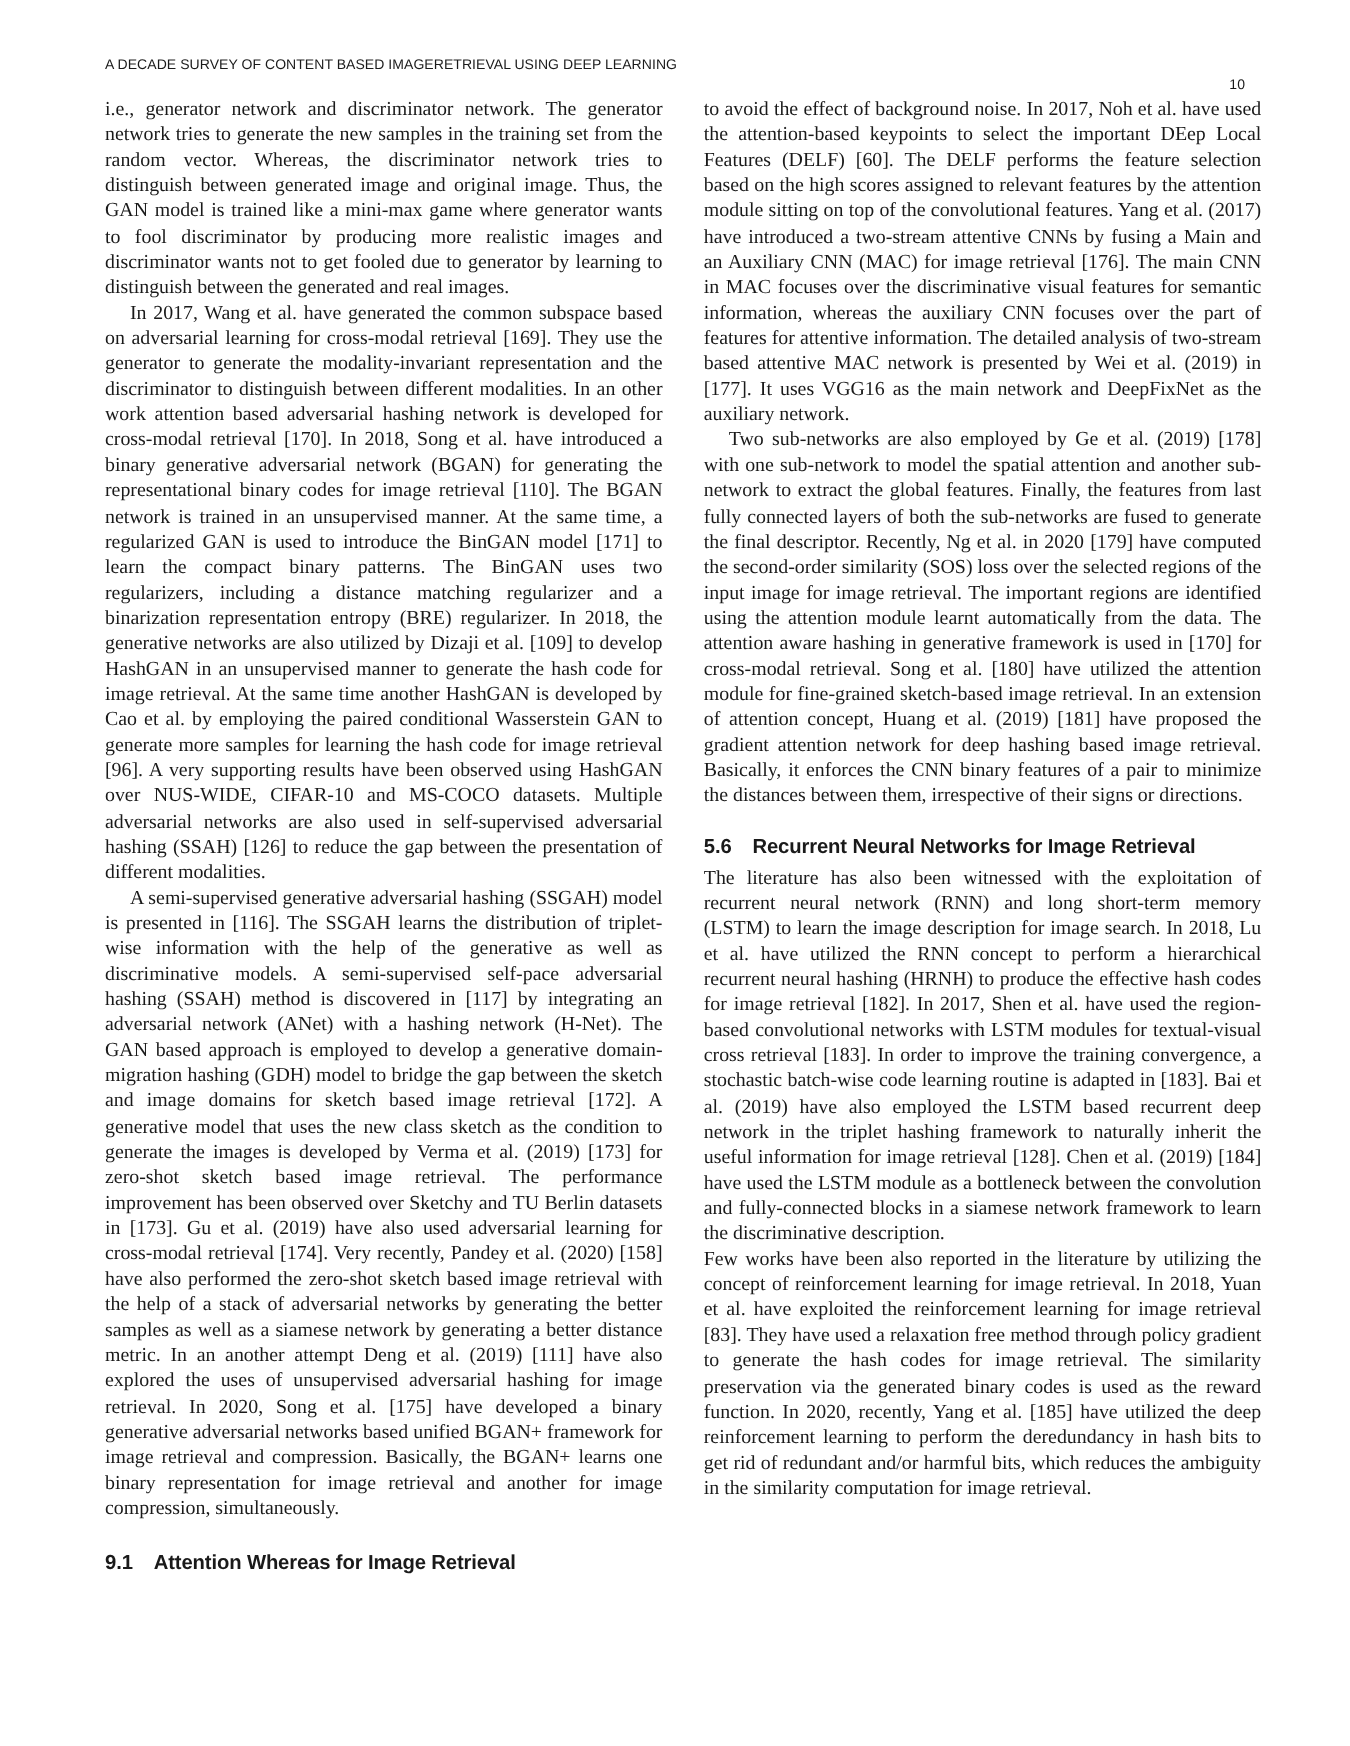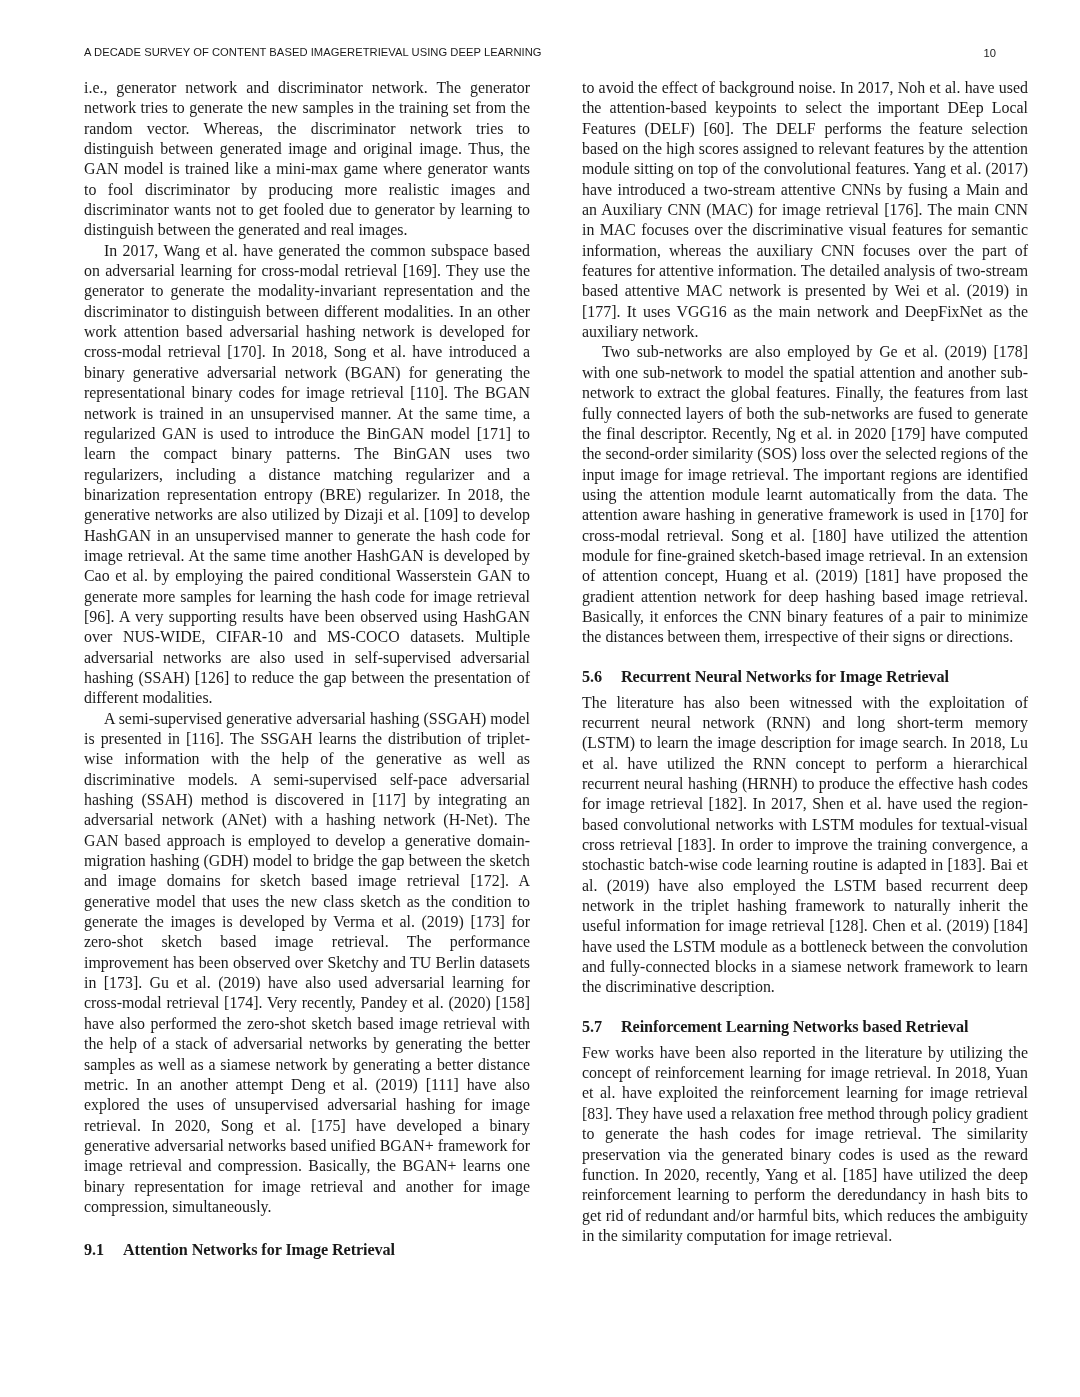--- a/index.html
+++ b/index.html
@@ -3,32 +3,32 @@
 <meta charset="utf-8">
 <style>
   html, body { margin: 0; padding: 0; background: #ffffff; }
   body { width: 1080px; height: 1397px; position: relative; overflow: hidden; color: #1a1a1a; }
   .running-head {
     position: absolute; left: 84px; top: 46px; width: 912px; height: 16px;
     font-family: "Liberation Sans", sans-serif; font-size: 11.2px; letter-spacing: 0.05px;
     color: #1a1a1a;
   }
   .running-head .title { position: absolute; left: 0; top: 0; }
-  .running-head .pageno { position: absolute; right: 0; top: 1px; }
+  .running-head .pageno { position: absolute; right: 0; top: 16px; }
   .col {
     position: absolute; top: 78px; width: 446px;
     font-family: "Liberation Serif", serif; font-size: 15.9px; line-height: 20.35px;
     text-align: justify; hyphens: manual;
   }
   .col.left { left: 84px; }
-  .col.right { left: 582px; }
+  .col.right { left: 563px; }
   .col p { margin: 0; font-family: Liberation Serif, serif; }
   .col p.indent { text-indent: 20px; }
   .section-heading {
-    font-family: Liberation Serif, serif; font-weight: bold; font-size: 16.2px;
+    font-family: Liberation Sans, sans-serif; font-weight: bold; font-size: 16.2px;
     line-height: 20px; margin: 0; text-align: left; letter-spacing: -0.1px;
   }
   .section-heading .num { display: inline-block; width: 39px; }
   .h55 { margin-top: 23px; margin-bottom: 6px; }
   .h56 { margin-top: 19px; margin-bottom: 6px; }
   .h57 { margin-top: 19px; margin-bottom: 6px; }
 </style>
 </head>
 <body>
 
@@ -36,30 +36,27 @@
   <span class="title">A DECADE SURVEY OF CONTENT BASED IMAGERETRIEVAL USING DEEP LEARNING</span>
   <span class="pageno">10</span>
 </div>
 
 <div class="col left">
   <p>i.e., generator network and discriminator network. The generator network tries to generate the new samples in the training set from the random vector. Whereas, the discriminator network tries to distinguish between generated image and original image. Thus, the GAN model is trained like a mini-max game where generator wants to fool discriminator by producing more realistic images and discriminator wants not to get fooled due to generator by learning to distinguish between the generated and real images.</p>
   <p class="indent">In 2017, Wang et al. have generated the common subspace based on adversarial learning for cross-modal retrieval [169]. They use the generator to generate the modality-invariant representation and the discriminator to distinguish between different modalities. In an other work attention based adversarial hashing network is developed for cross-modal retrieval [170]. In 2018, Song et al. have introduced a binary generative adversarial network (BGAN) for generating the representational binary codes for image retrieval [110]. The BGAN network is trained in an unsupervised manner. At the same time, a regularized GAN is used to introduce the BinGAN model [171] to learn the compact binary patterns. The BinGAN uses two regularizers, including a distance matching regularizer and a binarization representation entropy (BRE) regu­larizer. In 2018, the generative networks are also utilized by Dizaji et al. [109] to develop HashGAN in an unsupervised manner to generate the hash code for image retrieval. At the same time another HashGAN is developed by Cao et al. by employing the paired conditional Wasserstein GAN to generate more samples for learning the hash code for image retrieval [96]. A very supporting results have been observed using HashGAN over NUS-WIDE, CIFAR-10 and MS-COCO datasets. Multiple adversarial networks are also used in self-supervised adversarial hashing (SSAH) [126] to reduce the gap between the presentation of different modalities.</p>
   <p class="indent">A semi-supervised generative adversarial hashing (SSGAH) model is presented in [116]. The SSGAH learns the distribution of triplet-wise information with the help of the generative as well as discriminative models. A semi-supervised self-pace adversarial hashing (SSAH) method is discovered in [117] by integrating an adversarial network (ANet) with a hashing network (H-Net). The GAN based approach is employed to develop a generative domain-migration hashing (GDH) model to bridge the gap between the sketch and image domains for sketch based image retrieval [172]. A generative model that uses the new class sketch as the condition to generate the images is developed by Verma et al. (2019) [173] for zero-shot sketch based image retrieval. The performance improvement has been observed over Sketchy and TU Berlin datasets in [173]. Gu et al. (2019) have also used adversarial learning for cross-modal retrieval [174]. Very recently, Pandey et al. (2020) [158] have also performed the zero-shot sketch based image retrieval with the help of a stack of adversarial networks by generating the better samples as well as a siamese network by generating a better distance metric. In an another attempt Deng et al. (2019) [111] have also explored the uses of unsupervised adversarial hashing for image retrieval. In 2020, Song et al. [175] have developed a binary generative adversarial networks based unified BGAN+ framework for image retrieval and compression. Basically, the BGAN+ learns one binary representation for image retrieval and another for image compression, simultaneously.</p>
 
   <h2 class="section-heading h55">
-    <span class="num">9.1</span><span>Attention Networks for Image Retrieval</span>
+    <span class="num">9.1</span><span>Attention Whereas for Image Retrieval</span>
   </h2>
 </div>
 
 <div class="col right">
   <p>to avoid the effect of background noise. In 2017, Noh et al. have used the attention-based keypoints to select the important DEep Local Features (DELF) [60]. The DELF performs the feature selection based on the high scores assigned to relevant features by the attention module sitting on top of the convolutional features. Yang et al. (2017) have introduced a two-stream attentive CNNs by fusing a Main and an Auxiliary CNN (MAC) for image retrieval [176]. The main CNN in MAC focuses over the discriminative visual features for semantic information, whereas the auxiliary CNN focuses over the part of features for attentive information. The detailed analysis of two-stream based attentive MAC network is presented by Wei et al. (2019) in [177]. It uses VGG16 as the main network and DeepFixNet as the auxiliary network.</p>
   <p class="indent">Two sub-networks are also employed by Ge et al. (2019) [178] with one sub-network to model the spatial attention and another sub-network to extract the global features. Finally, the features from last fully connected layers of both the sub-networks are fused to generate the final descriptor. Recently, Ng et al. in 2020 [179] have computed the second-order similarity (SOS) loss over the selected regions of the input image for image retrieval. The important regions are identified using the attention module learnt automatically from the data. The attention aware hashing in gener­ative framework is used in [170] for cross-modal retrieval. Song et al. [180] have utilized the attention module for fine-grained sketch-based image retrieval. In an extension of attention concept, Huang et al. (2019) [181] have proposed the gradient attention network for deep hashing based image retrieval. Basically, it enforces the CNN binary features of a pair to minimize the distances between them, irrespective of their signs or directions.</p>
 
   <h2 class="section-heading h56">
     <span class="num">5.6</span><span>Recurrent Neural Networks for Image Retrieval</span>
   </h2>
   <p>The literature has also been witnessed with the exploitation of recurrent neural network (RNN) and long short-term memory (LSTM) to learn the image description for image search. In 2018, Lu et al. have utilized the RNN concept to perform a hierarchical recurrent neural hashing (HRNH) to produce the effective hash codes for image retrieval [182]. In 2017, Shen et al. have used the region-based convolutional networks with LSTM modules for textual-visual cross retrieval [183]. In order to improve the training convergence, a stochastic batch-wise code learning routine is adapted in [183]. Bai et al. (2019) have also employed the LSTM based recurrent deep network in the triplet hashing framework to naturally inherit the useful information for image retrieval [128]. Chen et al. (2019) [184] have used the LSTM module as a bottleneck between the convolution and fully-connected blocks in a siamese network framework to learn the discriminative description.</p>
 
-  <h2 class="section-heading h57">
-    <span class="num">5.7</span><span>Reinforcement Learning Networks based Retrieval</span>
-  </h2>
   <p>Few works have been also reported in the literature by utilizing the concept of reinforcement learning for image retrieval. In 2018, Yuan et al. have exploited the reinforcement learning for image retrieval [83]. They have used a relaxation free method through policy gradient to generate the hash codes for image retrieval. The similarity preservation via the generated binary codes is used as the reward function. In 2020, recently, Yang et al. [185] have utilized the deep reinforcement learning to perform the de­redundancy in hash bits to get rid of redundant and/or harmful bits, which reduces the ambiguity in the similarity computation for image retrieval.</p>
 </div>
 
 </body></html>

